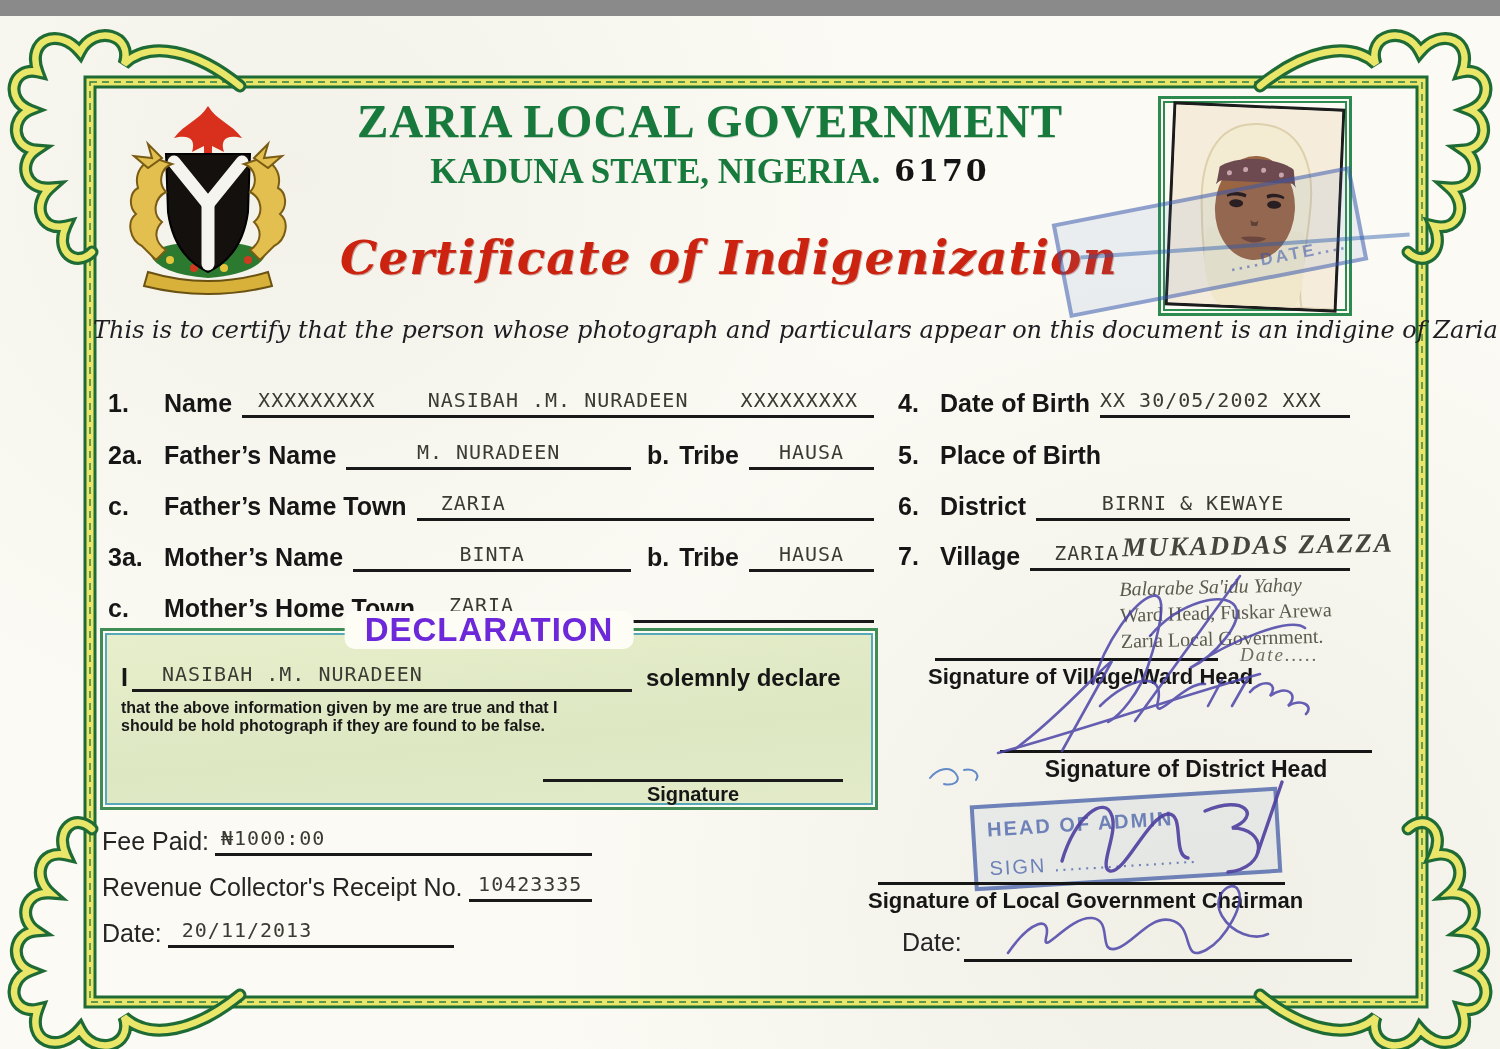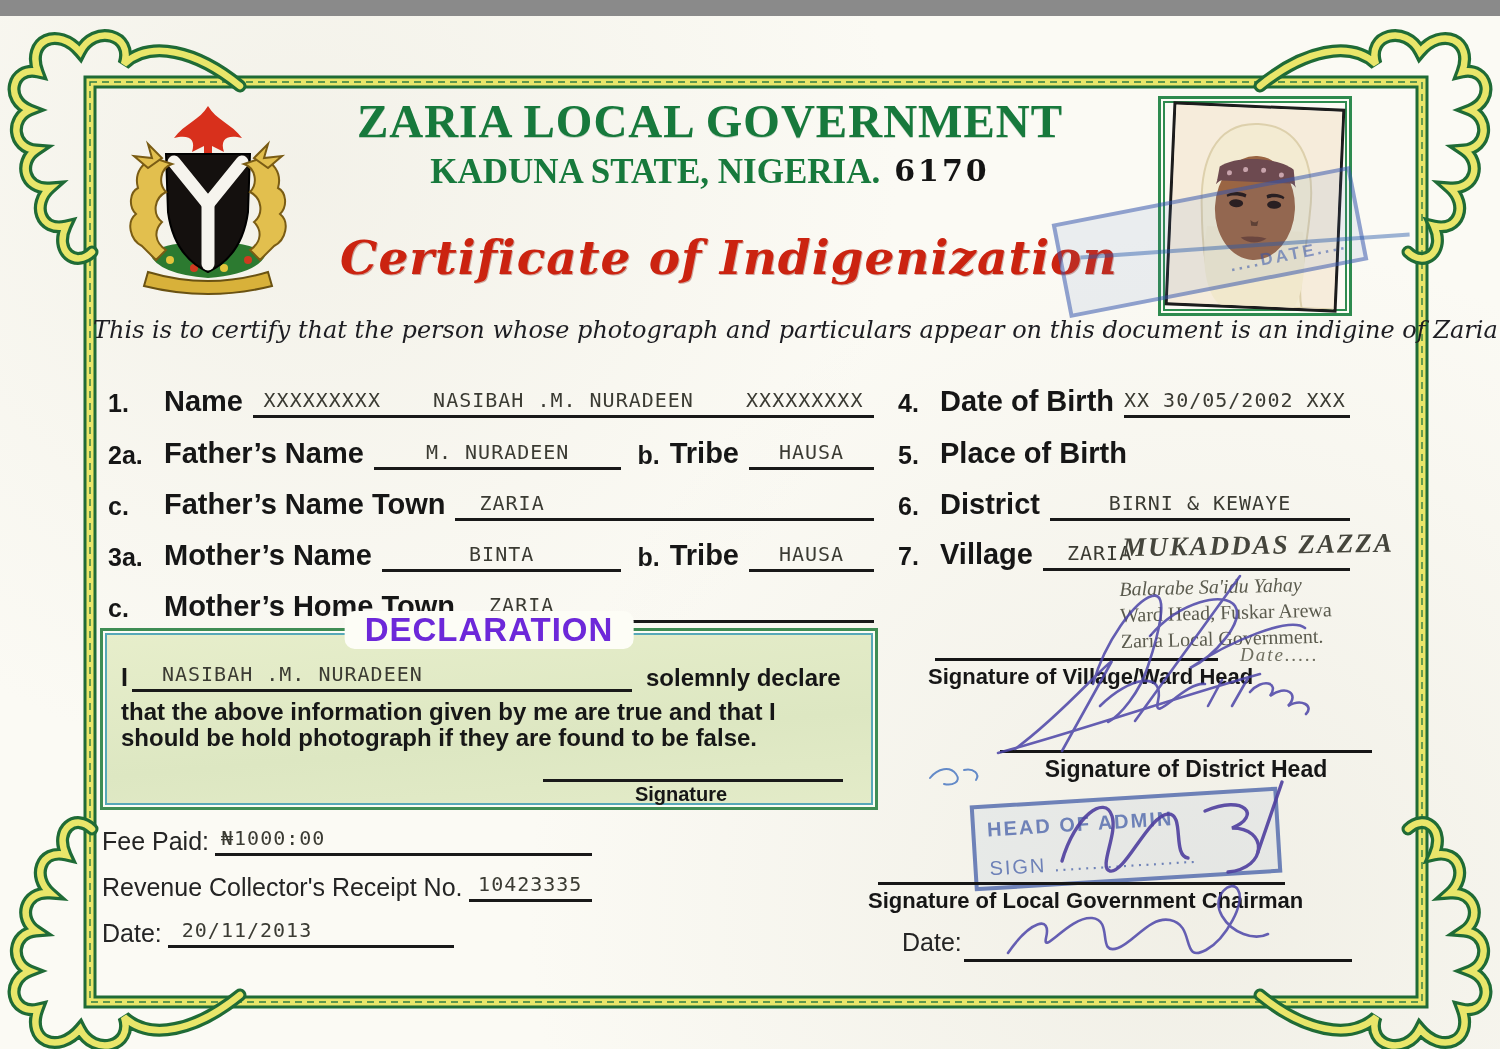--- a/index.html
+++ b/index.html
@@ -22,44 +22,44 @@
     letter-spacing:3px;margin-left:14px;vertical-align:2px;}
   .cert-title{left:340px;top:214px;width:850px;
     font-family:"DejaVu Serif",serif;font-weight:bold;font-style:italic;font-size:47px;
     color:#cb2310;letter-spacing:1px;text-shadow:1px 1px 0 rgba(130,20,8,.35);}
   .certify{left:93px;top:300px;width:1250px;white-space:nowrap;
     font-family:"DejaVu Serif",serif;font-style:italic;font-size:24px;color:#1d1d22;}
 
   
   .row{position:absolute;display:flex;align-items:flex-end;height:38px;}
   .no{flex:0 0 56px;font-weight:bold;font-size:25px;}
-  .flabel{font-weight:bold;font-size:29px;white-space:nowrap;margin-right:10px;}
+  .flabel{font-weight:bold;font-size:25px;white-space:nowrap;margin-right:10px;}
   .sublabel{font-weight:bold;font-size:25px;white-space:nowrap;margin:0 10px 0 16px;}
   .fill{flex:1 1 auto;border-bottom:3px solid #191919;position:relative;height:36px;}
   .fill.w130{flex:0 0 125px;}
   .typed{position:absolute;bottom:3px;left:0;font-family:"DejaVu Sans Mono",monospace;
     font-size:20px;color:#3b3b33;letter-spacing:1px;white-space:pre;}
   .typed.center{left:50%;transform:translateX(-50%);}
   .typed.pad{left:24px;}
 
   
   .decl{left:100px;top:612px;width:772px;height:176px;
     background:linear-gradient(175deg,#e7eecb 0%,#dde7c2 60%,#e3ebc8 100%);
     border:3px solid #3f8d54;box-shadow:0 0 0 2px #fdfdf6 inset,0 0 0 4px #57a8b8 inset;}
   .decl-head{position:absolute;top:-20px;left:50%;transform:translateX(-50%);
     background:#fdfdf6;padding:0 20px;border-radius:10px;
     font-weight:bold;font-size:33px;letter-spacing:1px;color:#6d28d9;white-space:nowrap;}
   .decl-line1{position:absolute;left:18px;top:26px;right:18px;display:flex;align-items:flex-end;}
   .decl-i{font-weight:bold;font-size:25px;}
   .decl-fill{flex:0 0 500px;border-bottom:3px solid #1a1a1a;height:32px;position:relative;margin:0 14px 0 4px;}
   .decl-suffix{font-weight:bold;font-size:24px;white-space:nowrap;}
   .decl-body{position:absolute;left:18px;top:68px;width:740px;
-    font-weight:bold;font-size:24px;line-height:1.1;color:#171717;}
+    font-weight:bold;font-size:16px;line-height:1.1;color:#171717;}
   .decl-sigline{position:absolute;left:440px;top:128px;width:300px;border-bottom:3px solid #1a1a1a;height:20px;}
-  .decl-siglabel{position:absolute;left:428px;top:152px;width:300px;text-align:center;
+  .decl-siglabel{position:absolute;left:440px;top:152px;width:300px;text-align:center;
     font-weight:bold;font-size:20px;}
 
   
   .pay-row{position:absolute;display:flex;align-items:flex-end;height:36px;}
   .pay-label{font-size:25px;color:#242424;white-space:nowrap;margin-right:6px;}
   .pay-fill{border-bottom:3px solid #191919;position:relative;height:34px;}
 
   
   .ward-stamp{left:1120px;top:556px;width:300px;transform:rotate(-1.5deg);
     font-family:"Liberation Serif",serif;font-size:20px;line-height:1.3;color:#5b5b4e;text-align:left;}

